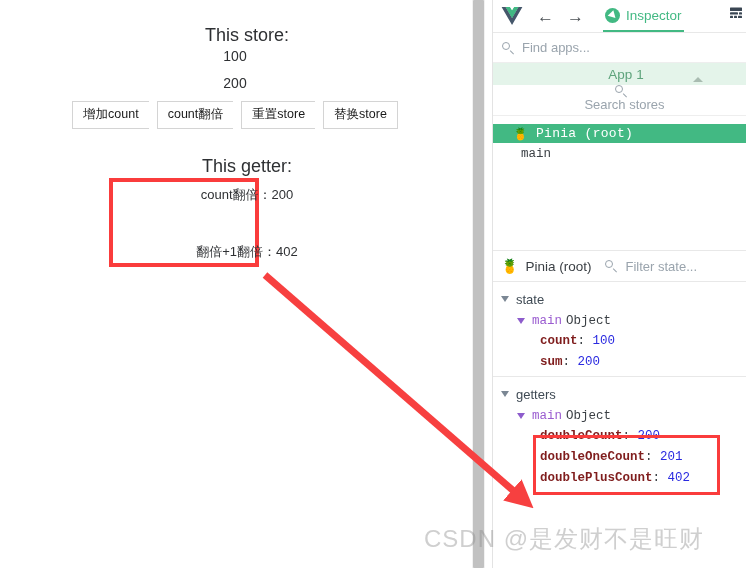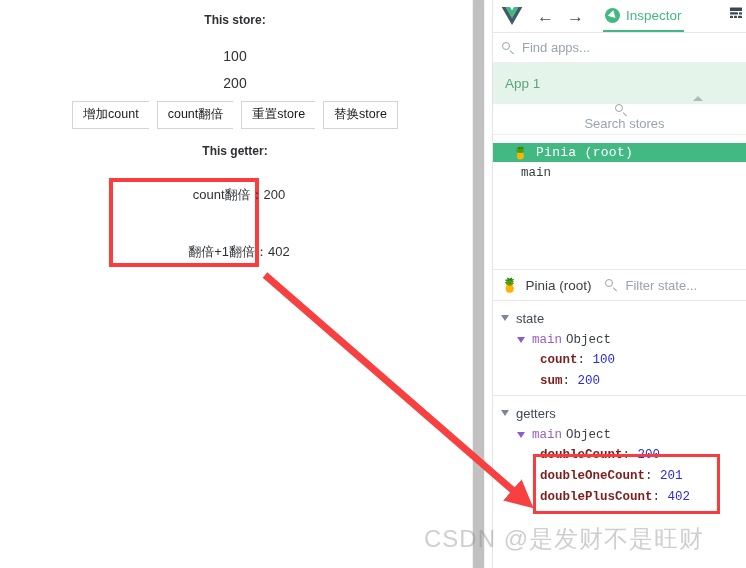--- a/index.html
+++ b/index.html
@@ -19,25 +19,25 @@
   #app-page {
     position: absolute;
     left: 0; top: 0;
     width: 470px;
     height: 568px;
     background: #ffffff;
     text-align: center;
     color: #2c2c2c;
   }
   .heading {
-    font-size: 12px;
+    font-size: 18px;
     color: #2e3033;
-    margin: 0;
+    margin: 12px;
     padding: 0;
-    font-weight: 700;
+    font-weight: 400;
   }
   #store-title { position: absolute; left: 0; top: 13px; width: 100%; }
   .store-val {
     position: absolute;
     left: 0; width: 100%;
     font-size: 14px;
     color: #2e3033;
   }
   #store-count { top: 48px; }
   #store-sum   { top: 75px; }
@@ -70,21 +70,21 @@
     position: absolute;
     left: 109px;
     top: 178px;
     width: 150px;
     height: 89px;
     border: 4px solid #fa3c3c;
     box-sizing: border-box;
   }
   .getter-line {
     position: absolute;
-    left: 4px; width: 100%;
+    left: 12px; width: 100%;
     font-size: 13px;
     color: #2e3033;
     text-align: center;
   }
   #getter-0 { top: 186px; }
   #getter-1 { top: 215px; }
   #getter-2 { top: 243px; }
 
   
   #annotation-arrow {
@@ -223,27 +223,28 @@
     transform: rotate(45deg);
     transform-origin: left center;
   }
   .search-text {
     font-size: 13px;
     color: #9aa4ad;
   }
 
   
   #app-selector {
-    height: 41px;
+    height: 22px;
     background: #e4f4ea;
     display: flex;
     align-items: center;
     padding-left: 12px;
     position: relative;
     cursor: pointer;
+    justify-content: center;
   }
   #app-selector-label {
     font-size: 13.5px;
     color: #5ea37c;
   }
   #app-selector-chevron {
     position: absolute;
     right: 44px;
     bottom: 3px;
     width: 0; height: 0;

